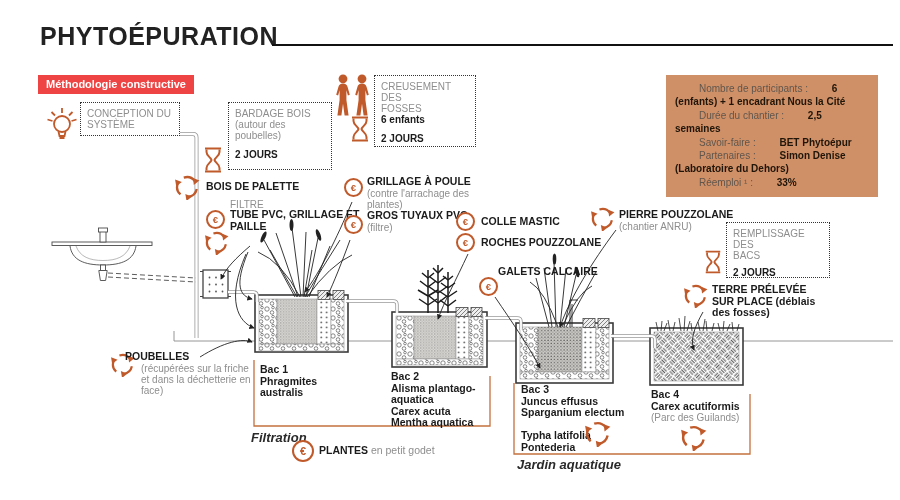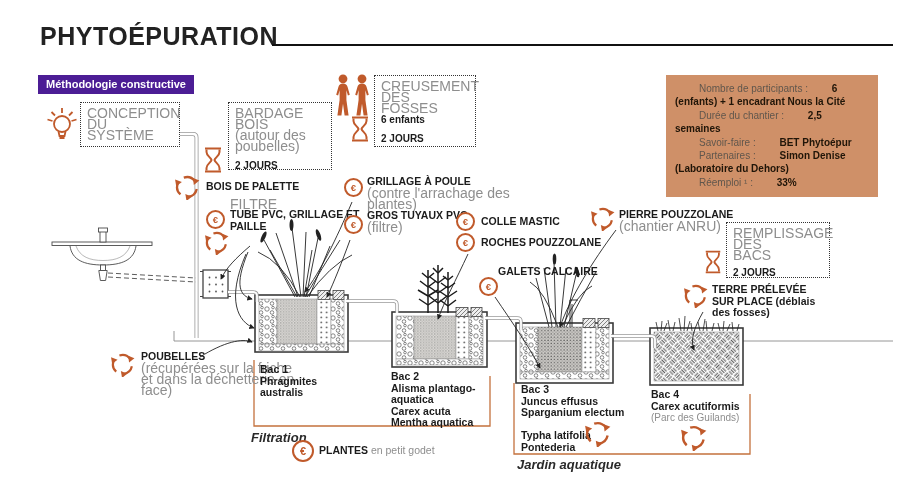--- a/index.html
+++ b/index.html
@@ -8,24 +8,24 @@
     --infobg:#cf9068;
     --ink:#1b1b1b;
     --gray:#8e8e8e;
   }
   html,body{margin:0;padding:0;background:#fff;}
   #stage{position:relative;width:900px;height:500px;background:#fff;overflow:hidden;
          font-family:"Liberation Sans",sans-serif;}
   .abs{position:absolute;}
   #title{left:40px;top:22px;font-size:25px;font-weight:bold;color:#222;letter-spacing:.5px;}
   #rule{left:272px;top:44px;width:621px;height:2px;background:#111;}
-  #badge{left:38px;top:75px;background:#4c1d95;color:#fff;font-size:11px;font-weight:bold;
+  #badge{left:38px;top:75px;background:#ef4444;color:#fff;font-size:11px;font-weight:bold;
          padding:3px 8px 4px;}
   .dotbox{border:1px dotted #333;background:#fff;padding:5px 6px;}
-  .g{color:var(--gray);font-size:14px;line-height:11px;white-space:pre-line;}
+  .g{color:var(--gray);font-size:10px;line-height:11px;white-space:pre-line;}
   .b{color:var(--ink);font-size:10px;font-weight:bold;line-height:11.5px;white-space:pre-line;}
   .b105{font-size:10.5px;}
   .euro{display:flex;align-items:center;justify-content:center;width:15px;height:15px;
         border:2px solid var(--accent);border-radius:50%;color:var(--accent);
         font-size:9.5px;font-weight:bold;background:#fff;}
   .euro.big{width:18px;height:18px;font-size:11px;}
   #infobox{left:666px;top:75px;width:194px;background:var(--infobg);padding:7px 9px 8px;
            font-size:10px;line-height:13.4px;}
   #infobox .lbl{color:#60564c;margin-left:24px;}
   #infobox b{color:#201508;margin-left:21px;}
@@ -397,21 +397,21 @@
           <path d="M-3.2,-9.4 A10,10 0 0 1 7.8,-6" transform="rotate(120)"></path>
           <path d="M-3.2,-9.4 A10,10 0 0 1 7.8,-6" transform="rotate(240)"></path>
         </g>
       <g fill="#c05a2b">
           <path d="M6,-9 L12.4,-6.6 L6.8,-2 Z"></path>
           <path d="M6,-9 L12.4,-6.6 L6.8,-2 Z" transform="rotate(120)"></path>
           <path d="M6,-9 L12.4,-6.6 L6.8,-2 Z" transform="rotate(240)"></path>
         </g>
       </g>
   </svg>
-  <div class="abs b b105" style="left:141px;top:351px">POUBELLES</div>
+  <div class="abs b b105" style="left:125px;top:351px">POUBELLES</div>
   <div class="abs g" style="left:141px;top:363px">(récupérées sur la friche
 et dans la déchetterie en
 face)</div>
 
   <div class="abs baclbl" style="left:260px;top:364px">
     <div class="b b105">Bac 1</div>
     <div class="b b105">Phragmites
 australis</div>
   </div>
   <div class="abs baclbl" style="left:391px;top:371px">

